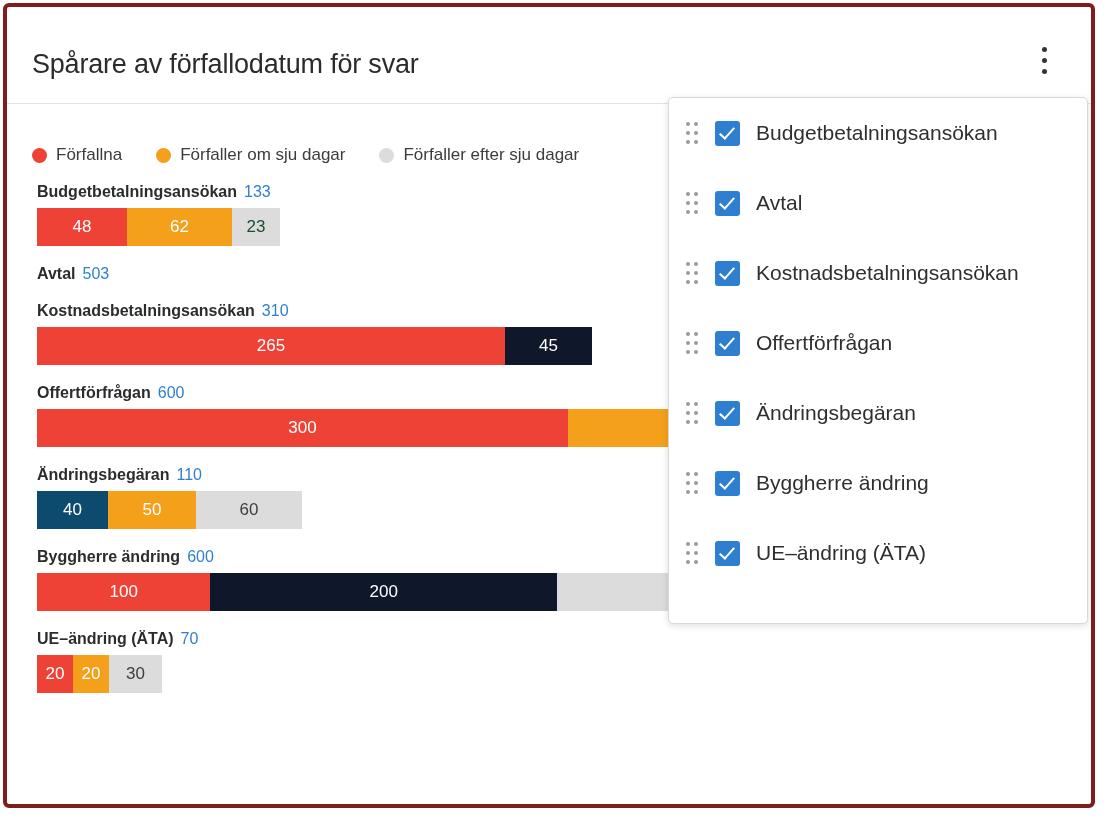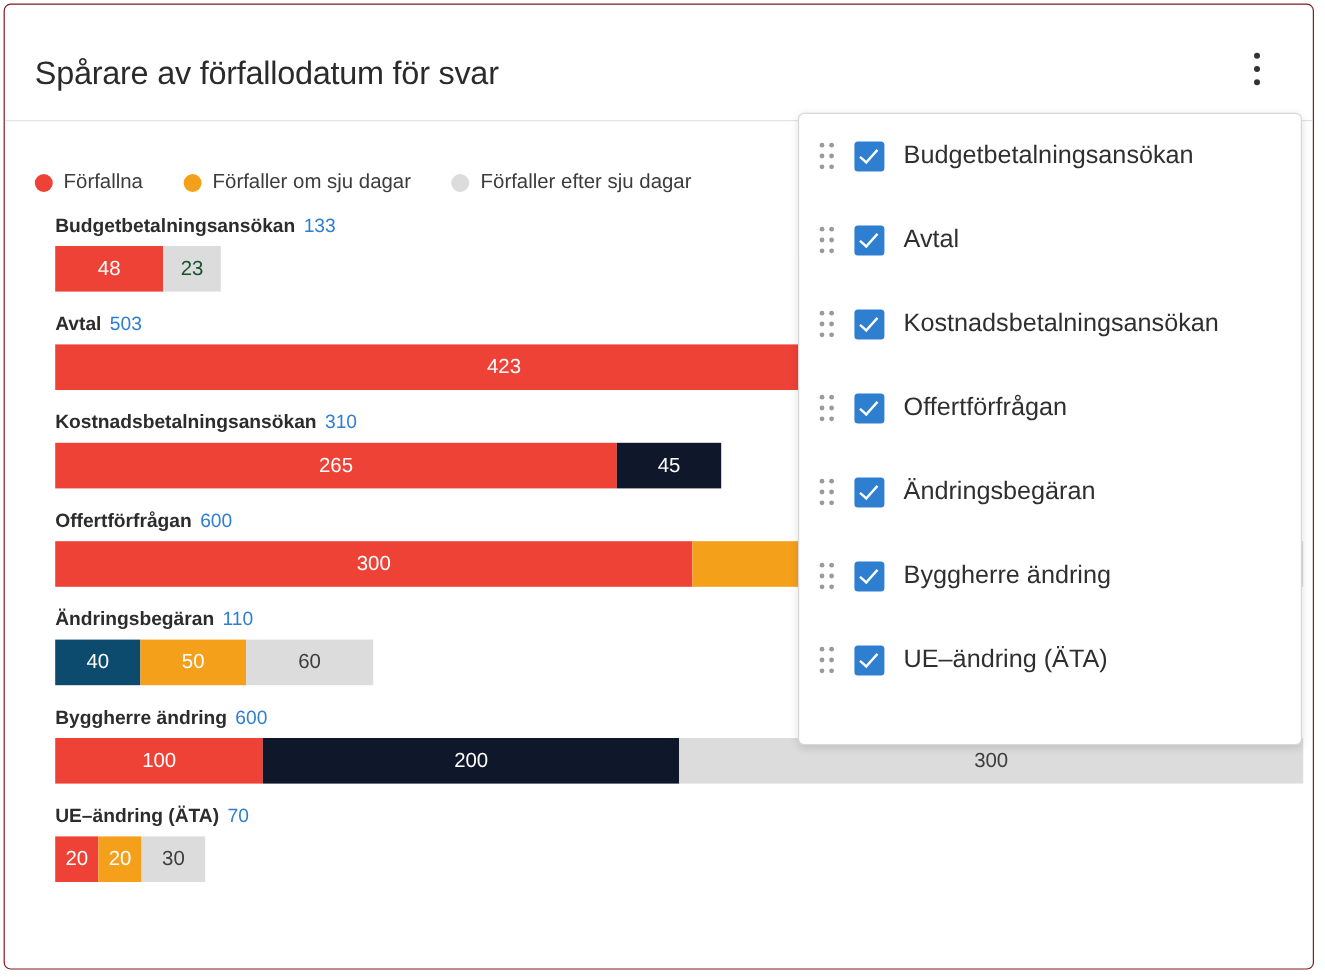--- a/index.html
+++ b/index.html
@@ -12,21 +12,21 @@
     height: 817px;
     font-family: "Liberation Sans", sans-serif;
     overflow: hidden;
   }
   .frame {
     position: absolute;
     left: 3px;
     top: 3px;
     width: 1092px;
     height: 805px;
-    border: 1px solid #7f1d1d;
+    border: 4px solid #7f1d1d;
     border-radius: 6px;
     background: #ffffff;
     box-sizing: border-box;
     overflow: hidden;
   }
   .card-header {
     position: absolute;
     left: 0;
     top: 0;
     width: 100%;
@@ -82,21 +82,21 @@
     white-space: nowrap;
   }
   .legend-dot {
     width: 15px;
     height: 15px;
     border-radius: 50%;
     display: inline-block;
   }
   .chart {
     position: absolute;
-    left: 42px;
+    left: 30px;
     top: 176px;
     width: 1040px;
   }
   .bar-group {
     margin-bottom: 19px;
   }
   .bar-label-row {
     font-size: 16px;
     margin-bottom: 7px;
     white-space: nowrap;
@@ -220,29 +220,26 @@
         <span class="legend-dot" style="background: rgb(220, 220, 220);"></span>
         <span>Förfaller efter sju dagar</span>
       </div>
     </div>
 
   <div class="chart" id="chart">
       <div class="bar-group">
         <div class="bar-label-row"><span class="bar-label">Budgetbetalningsansökan</span><span class="bar-total">133</span></div>
         <div class="bar-track">
           <div class="seg" style="width: 90px; background: rgb(239, 66, 55); color: rgb(255, 255, 255);">48</div>
+          <div class="seg" style="width: 105px; background: rgb(245, 160, 27); color: rgb(255, 255, 255);">62</div>
           <div class="seg grey" style="width: 48px; background: rgb(220, 220, 220); color: #14532d;">23</div>
         </div>
       </div>
       <div class="bar-group">
         <div class="bar-label-row"><span class="bar-label">Avtal</span><span class="bar-total">503</span></div>
-        <div class="bar-track">
-          <div class="seg" style="width: 748px; background: rgb(239, 66, 55); color: rgb(255, 255, 255);">423</div>
-          <div class="seg grey" style="width: 139px; background: rgb(220, 220, 220); color: rgb(61, 61, 61);"></div>
-        </div>
       </div>
       <div class="bar-group">
         <div class="bar-label-row"><span class="bar-label">Kostnadsbetalningsansökan</span><span class="bar-total">310</span></div>
         <div class="bar-track">
           <div class="seg" style="width: 468px; background: rgb(239, 66, 55); color: rgb(255, 255, 255);">265</div>
           <div class="seg" style="width: 87px; background: #0f172a; color: rgb(255, 255, 255);">45</div>
         </div>
       </div>
       <div class="bar-group">
         <div class="bar-label-row"><span class="bar-label">Offertförfrågan</span><span class="bar-total">600</span></div>

